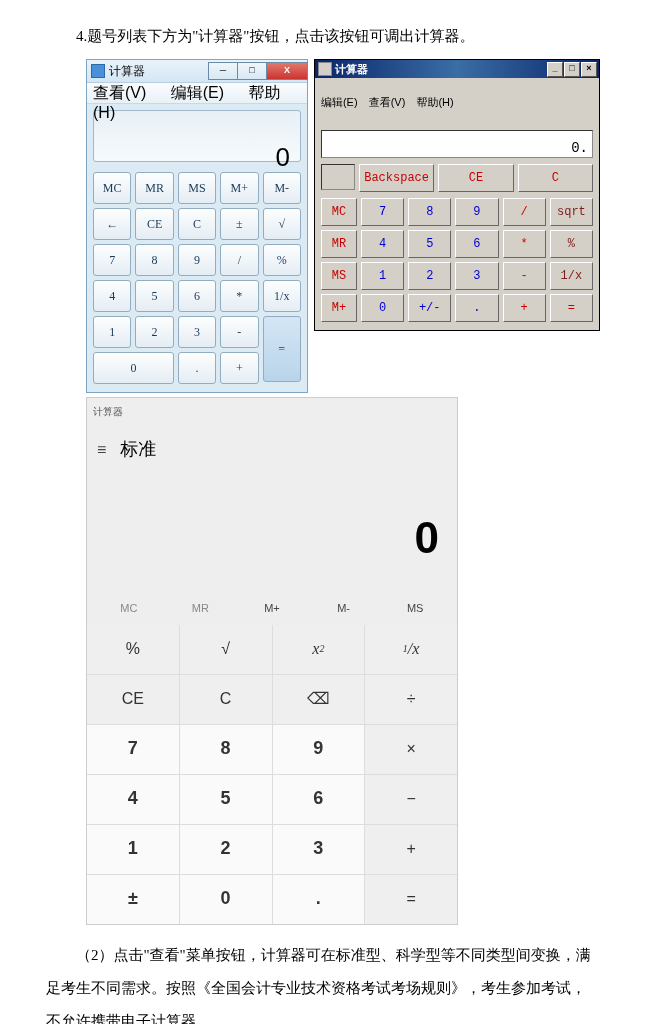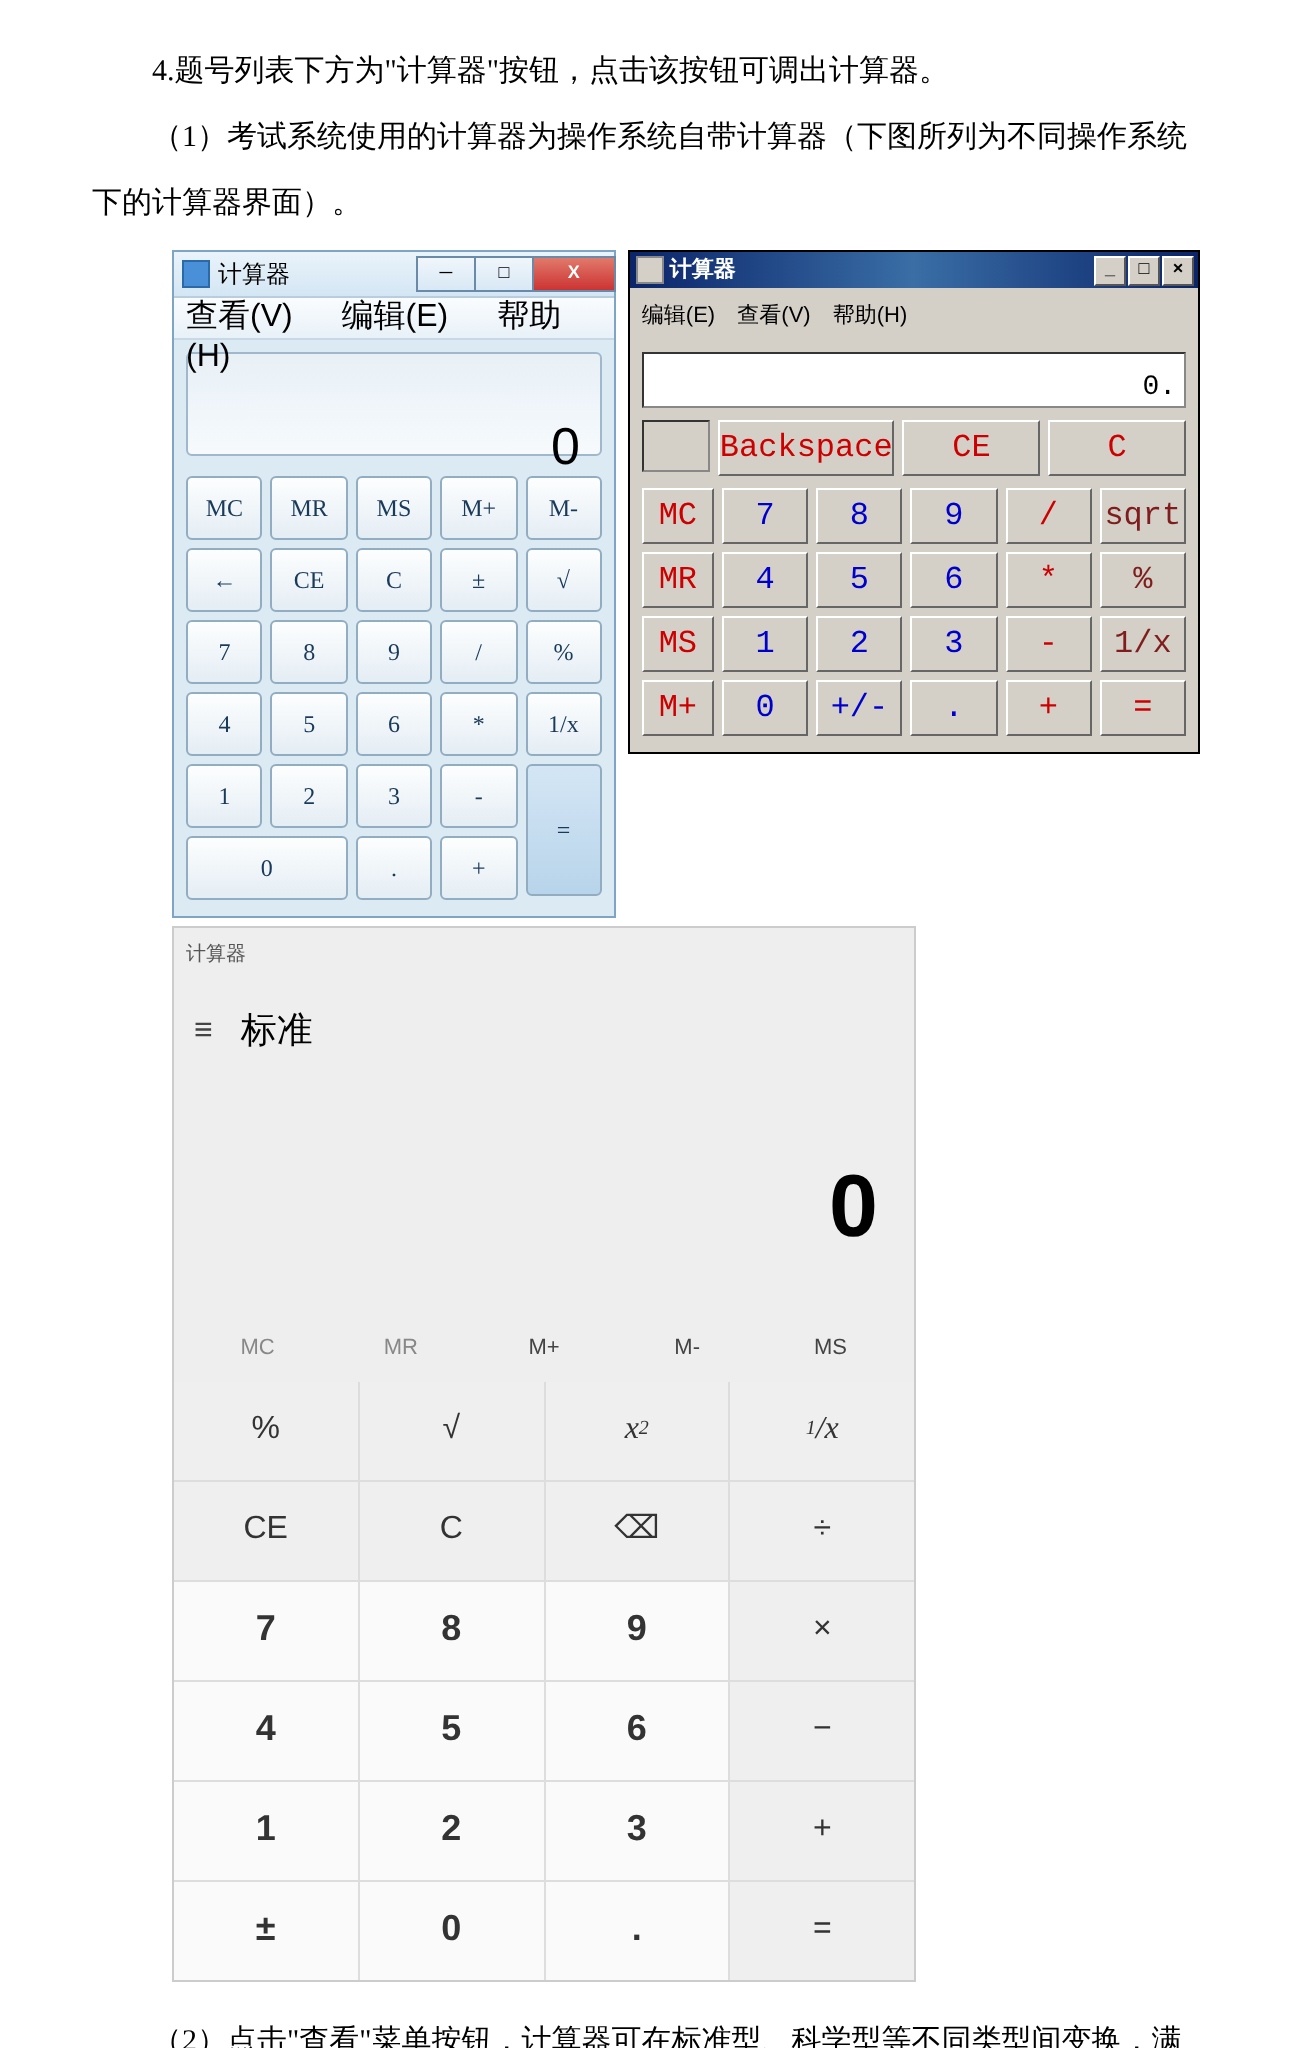--- a/index.html
+++ b/index.html
@@ -22,26 +22,26 @@
 .w7b.t2{grid-row:span 2;height:64px}
 .w7b.w2{grid-column:span 2}
 .w7b.eq{background:linear-gradient(#d4e6f5,#b8d4ea)}
 
 
 .xp{width:310px;background:#d4d0c8;border:1px solid #000;font-family:Tahoma,sans-serif;font-size:11px}
 .xptb{height:18px;background:linear-gradient(90deg,#0a246a,#3a6ea5,#0a246a);color:#fff;display:flex;align-items:center;padding-left:3px;font-weight:bold}
 .xptb .ic{width:12px;height:12px;background:#d4d0c8;border:1px solid #888;margin-right:3px}
 .xpctl{margin-left:auto;display:flex;margin-right:2px}
 .xpctl span{width:14px;height:13px;background:#d4d0c8;border:1px solid #fff;border-right-color:#555;border-bottom-color:#555;color:#000;text-align:center;line-height:11px;font-weight:bold;font-size:9px;margin-left:1px;font-family:Arial}
-.xpm{padding:2px 6px;background:#d4d0c8}
+.xpm{padding:12px 6px;background:#d4d0c8}
 .xpm span{margin-right:8px}
 .xpd{margin:4px 6px;height:22px;background:#fff;border:1px inset #888;text-align:right;padding:2px 4px;font-family:"Courier New";font-size:14px}
 .xpr1{display:flex;gap:4px;padding:2px 6px}
 .xpsm{width:32px;height:24px;border:1px inset #888;background:#d4d0c8}
-.xpbtn{flex:1;height:26px;background:#d4d0c8;border:1px solid #fff;border-right-color:#666;border-bottom-color:#666;font-family:"Courier New";font-size:16px;display:flex;align-items:center;justify-content:center}
+.xpbtn{flex:1;height:26px;background:#d4d0c8;border:1px solid #fff;border-right-color:#666;border-bottom-color:#666;font-family:"Courier New";font-size:12px;display:flex;align-items:center;justify-content:center}
 .xpg{display:grid;grid-template-columns:36px repeat(5,1fr);gap:4px;padding:4px 6px 8px}
 .xpg .xpbtn{height:26px}
 .red{color:#c00}.blue{color:#00c}.dblue{color:#7f1d1d}
 
 
 .w10{width:370px;background:#eee;font-family:"Segoe UI",sans-serif;margin-left:40px;border:1px solid #ccc}
 .w10 .tb{font-size:10px;padding:3px 6px;color:#555}
 .w10 .md{display:flex;align-items:center;padding:4px 10px 2px;font-size:18px}
 .w10 .ham{font-size:16px;margin-right:14px;color:#444}
 .w10d{text-align:right;font-size:44px;font-weight:600;padding:18px 18px 10px}
@@ -50,21 +50,20 @@
 .w10g{display:grid;grid-template-columns:repeat(4,1fr);gap:1px;background:#ddd}
 .w10b{height:49px;background:#efefef;display:flex;align-items:center;justify-content:center;font-size:16px;color:#333}
 .w10b.n{background:#fafafa;font-weight:600;font-size:18px}
 .w10b.it{font-style:italic;font-family:"Times New Roman"}
 </style>
 </head>
 <body>
 
 <div class="page">
 <div class="para">4.题号列表下方为"计算器"按钮，点击该按钮可调出计算器。</div>
-<div class="para">（1）考试系统使用的计算器为操作系统自带计算器（下图所列为不同操作系统下的计算器界面）。</div>
 
 <div class="calcs-row">
 
 <div class="w7">
  <div class="w7tb">
   <span class="ic"></span>
   <span>计算器</span>
   <div class="wctl">
    <span>─</span>
    <span>□</span>

